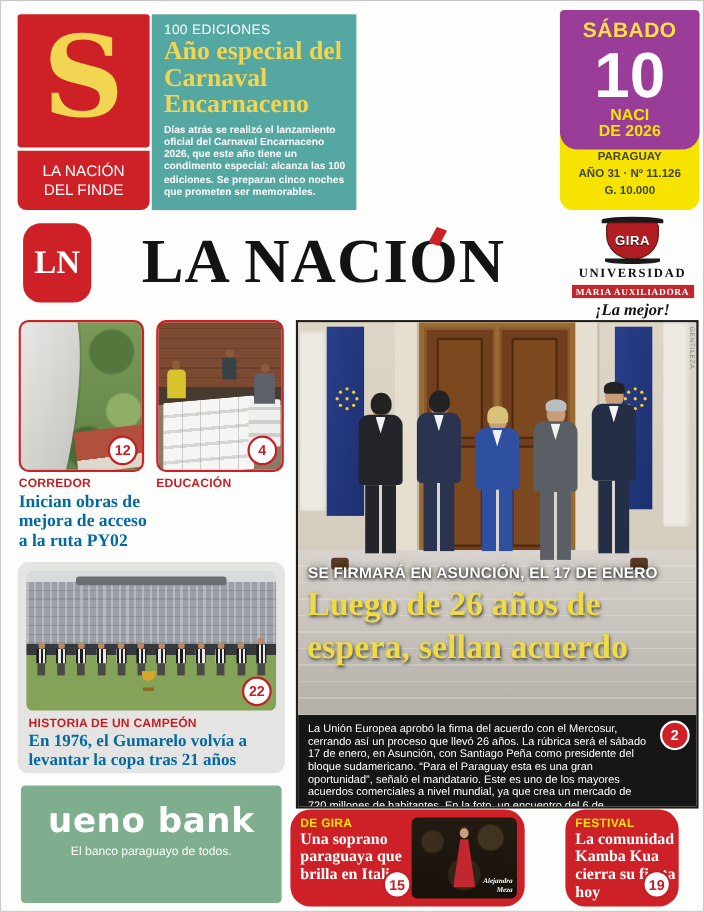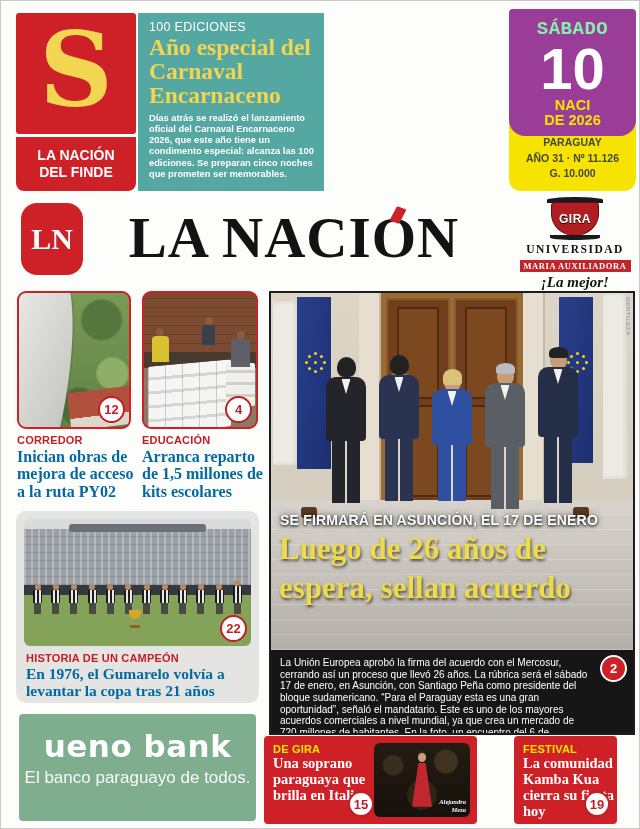--- a/index.html
+++ b/index.html
@@ -6,21 +6,21 @@
   *{box-sizing:border-box;}
   #page{position:relative;width:640px;height:829px;background:#fdfdfb;border:1px solid #c9c9c9;overflow:hidden;
         font-family:"Liberation Sans","DejaVu Sans",sans-serif;}
   .abs{position:absolute;}
 
   
   .s-box{left:15px;top:12px;width:120px;height:121px;background:#CE2027;border-radius:3px;
          display:flex;align-items:center;justify-content:center;}
   .s-letter{font-family:"DejaVu Serif",serif;font-weight:700;font-size:102px;line-height:1;color:#F2D551;margin-top:-8px;}
   .finde-box{left:15px;top:136px;width:120px;height:54px;background:#CE2027;border-radius:0 0 8px 8px;
-             color:#fff;font-weight:700;font-size:14px;line-height:1.25;text-align:center;
+             color:#fff;font-weight:400;font-size:14px;line-height:1.25;text-align:center;
              display:flex;flex-direction:column;justify-content:center;}
   .teal-box{left:137px;top:12px;width:186px;height:178px;background:#55A7A2;color:#fff;padding:7px 10px 6px 11px;}
   .kicker-100{font-size:12.5px;font-weight:400;letter-spacing:.3px;}
   .teal-headline{font-family:"Liberation Serif",serif;font-weight:700;font-size:23.5px;line-height:1.02;color:#F2D551;margin-top:2px;}
   .teal-summary{font-size:9.3px;line-height:1.2;margin-top:5px;font-weight:600;}
 
   
   .carnival{left:323px;top:12px;width:178px;height:178px;overflow:hidden;background:#b34d95;}
   .cv-wood{position:absolute;left:0;top:0;width:100%;height:24%;background:repeating-linear-gradient(90deg,#3c2b1d 0 6px,#55402c 6px 12px);}
   .cv-backdrop{position:absolute;left:0;top:24%;width:100%;height:52%;
@@ -41,21 +41,21 @@
   .d-1{left:13%;top:40%;height:50px;}
   .d-2{left:29%;top:38%;height:52px;}
   .d-3{right:9%;top:46%;height:44px;}
 
   
   .yellowdate-box{left:508px;top:120px;width:127px;height:70px;background:#F6E400;border-radius:0 0 12px 12px;
                   display:flex;flex-direction:column;justify-content:flex-end;padding-bottom:9px;text-align:center;
                   color:#45453a;font-weight:800;font-size:10.5px;line-height:1.5;}
   .purple-box{left:508px;top:8px;width:127px;height:127px;background:#9A3D98;border-radius:4px 4px 16px 16px;
               color:#fff;text-align:center;padding-top:9px;}
-  .day-name{color:#86efac;font-weight:800;font-size:19px;letter-spacing:.5px;font-family:Liberation Mono, monospace;}
+  .day-name{color:#fde047;font-weight:800;font-size:19px;letter-spacing:.5px;}
   .day-num{font-size:58px;font-weight:800;line-height:1.0;}
   .month{color:#F6E400;font-weight:800;font-size:14.5px;line-height:1.05;}
 
   
   .ln-logo{left:20px;top:202px;width:62px;height:72px;background:#CE2027;border-radius:16px;
            display:flex;align-items:center;justify-content:center;color:#fff;
            font-family:"Liberation Serif",serif;font-weight:700;font-size:30px;}
   .masthead-title{left:88px;top:204px;width:410px;text-align:center;font-family:"Liberation Serif",serif;
                   font-weight:700;font-size:57px;letter-spacing:1px;color:#131313;white-space:nowrap;}
   .o-part{position:relative;display:inline-block;}
@@ -183,22 +183,22 @@
         font-size:31px;line-height:1.25;color:#EFDB4A;text-shadow:1px 2px 3px rgba(40,40,40,.8);white-space:nowrap;}
   .ms-body{position:absolute;left:0;right:0;bottom:0;height:83px;background:#161616;color:#fff;
         padding:7px 42px 6px 9px;font-size:10px;line-height:1.17;font-weight:500;}
   .badge-red{position:absolute;top:5px;right:6px;width:27px;height:27px;border-radius:50%;background:#CE2027;
         border:2px solid #fff;color:#fff;font-weight:800;font-size:13px;display:flex;align-items:center;justify-content:center;}
 
   
   .ueno{left:18px;top:713px;width:237px;height:107px;background:#7FAE8E;border-radius:4px;color:#fff;
         text-align:center;padding-top:17px;}
   .ueno-brand{font-family:"DejaVu Sans",sans-serif;font-weight:700;font-size:31px;letter-spacing:.5px;line-height:1;}
-  .ueno-tagline{font-size:17px;margin-top:6px;line-height:1.15;opacity:.95;}
-  .teaser{position:absolute;background:#CE2027;border-radius:4px;color:#fff;padding-left:24px;}
+  .ueno-tagline{font-size:11px;margin-top:6px;line-height:1.15;opacity:.95;}
+  .teaser{position:absolute;background:#CE2027;border-radius:18px;color:#fff;padding-left:24px;}
   .t-degira{left:263px;top:735px;width:213px;height:88px;}
   .t-festival{left:513px;top:735px;width:103px;height:88px;}
   .t-kicker{position:absolute;left:9px;top:7px;color:#F6E400;font-weight:800;font-size:11px;letter-spacing:.2px;}
   .t-headline{position:absolute;left:9px;top:20px;width:101px;font-family:"Liberation Serif",serif;
         font-weight:700;font-size:14.5px;line-height:1.1;}
   .badge-t{width:26px;height:26px;font-size:13px;border-width:2px;}
   .b-15{left:84px;bottom:7px;right:auto;}
   .b-19{right:7px;bottom:7px;}
   .t-photo{position:absolute;right:7px;top:7px;width:96px;height:74px;border-radius:6px;overflow:hidden;
         background:radial-gradient(circle at 20% 30%,#3a2f1e 0 10%,transparent 12%),
@@ -271,21 +271,20 @@
   <div class="abs photo-card pc-2 edu">
     <div class="edu-bricks"></div>
     <div class="fig fig-mid"></div>
     <div class="boxes-main"></div>
     <div class="boxes-side"></div>
     <div class="fig fig-yellow"></div>
     <div class="fig fig-gray"></div>
     <div class="badge badge-sm">4</div>
   </div>
   <div class="kicker" style="left:141px;top:433px;">EDUCACIÓN</div>
-  <div class="story-headline" style="left:141px;top:447px;width:122px;">Arranca reparto de 1,5 millones de kits escolares</div>
 
   <div class="abs team-card">
     <div class="team-photo">
       <div class="tp-stands"></div>
       <div class="tp-roof"></div>
       <div class="tp-row">
         <span class="player">
             <span class="p-head"></span>
             <span class="p-shirt"></span>
             <span class="p-legs"></span>

